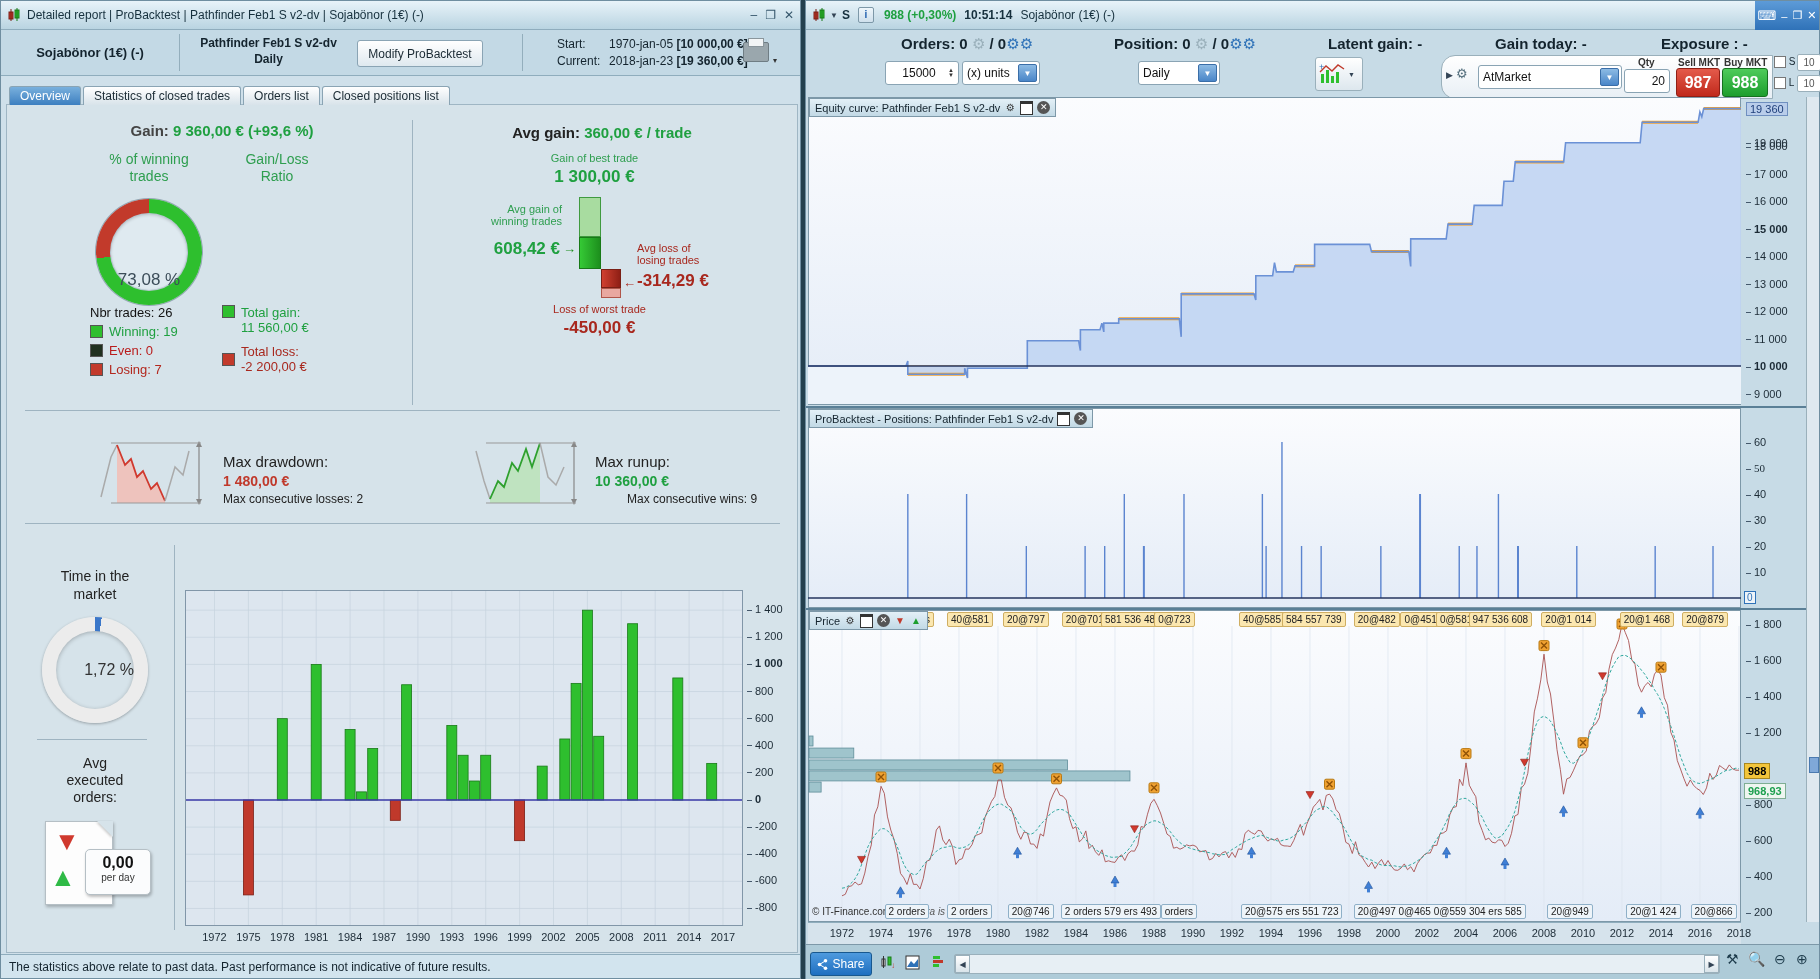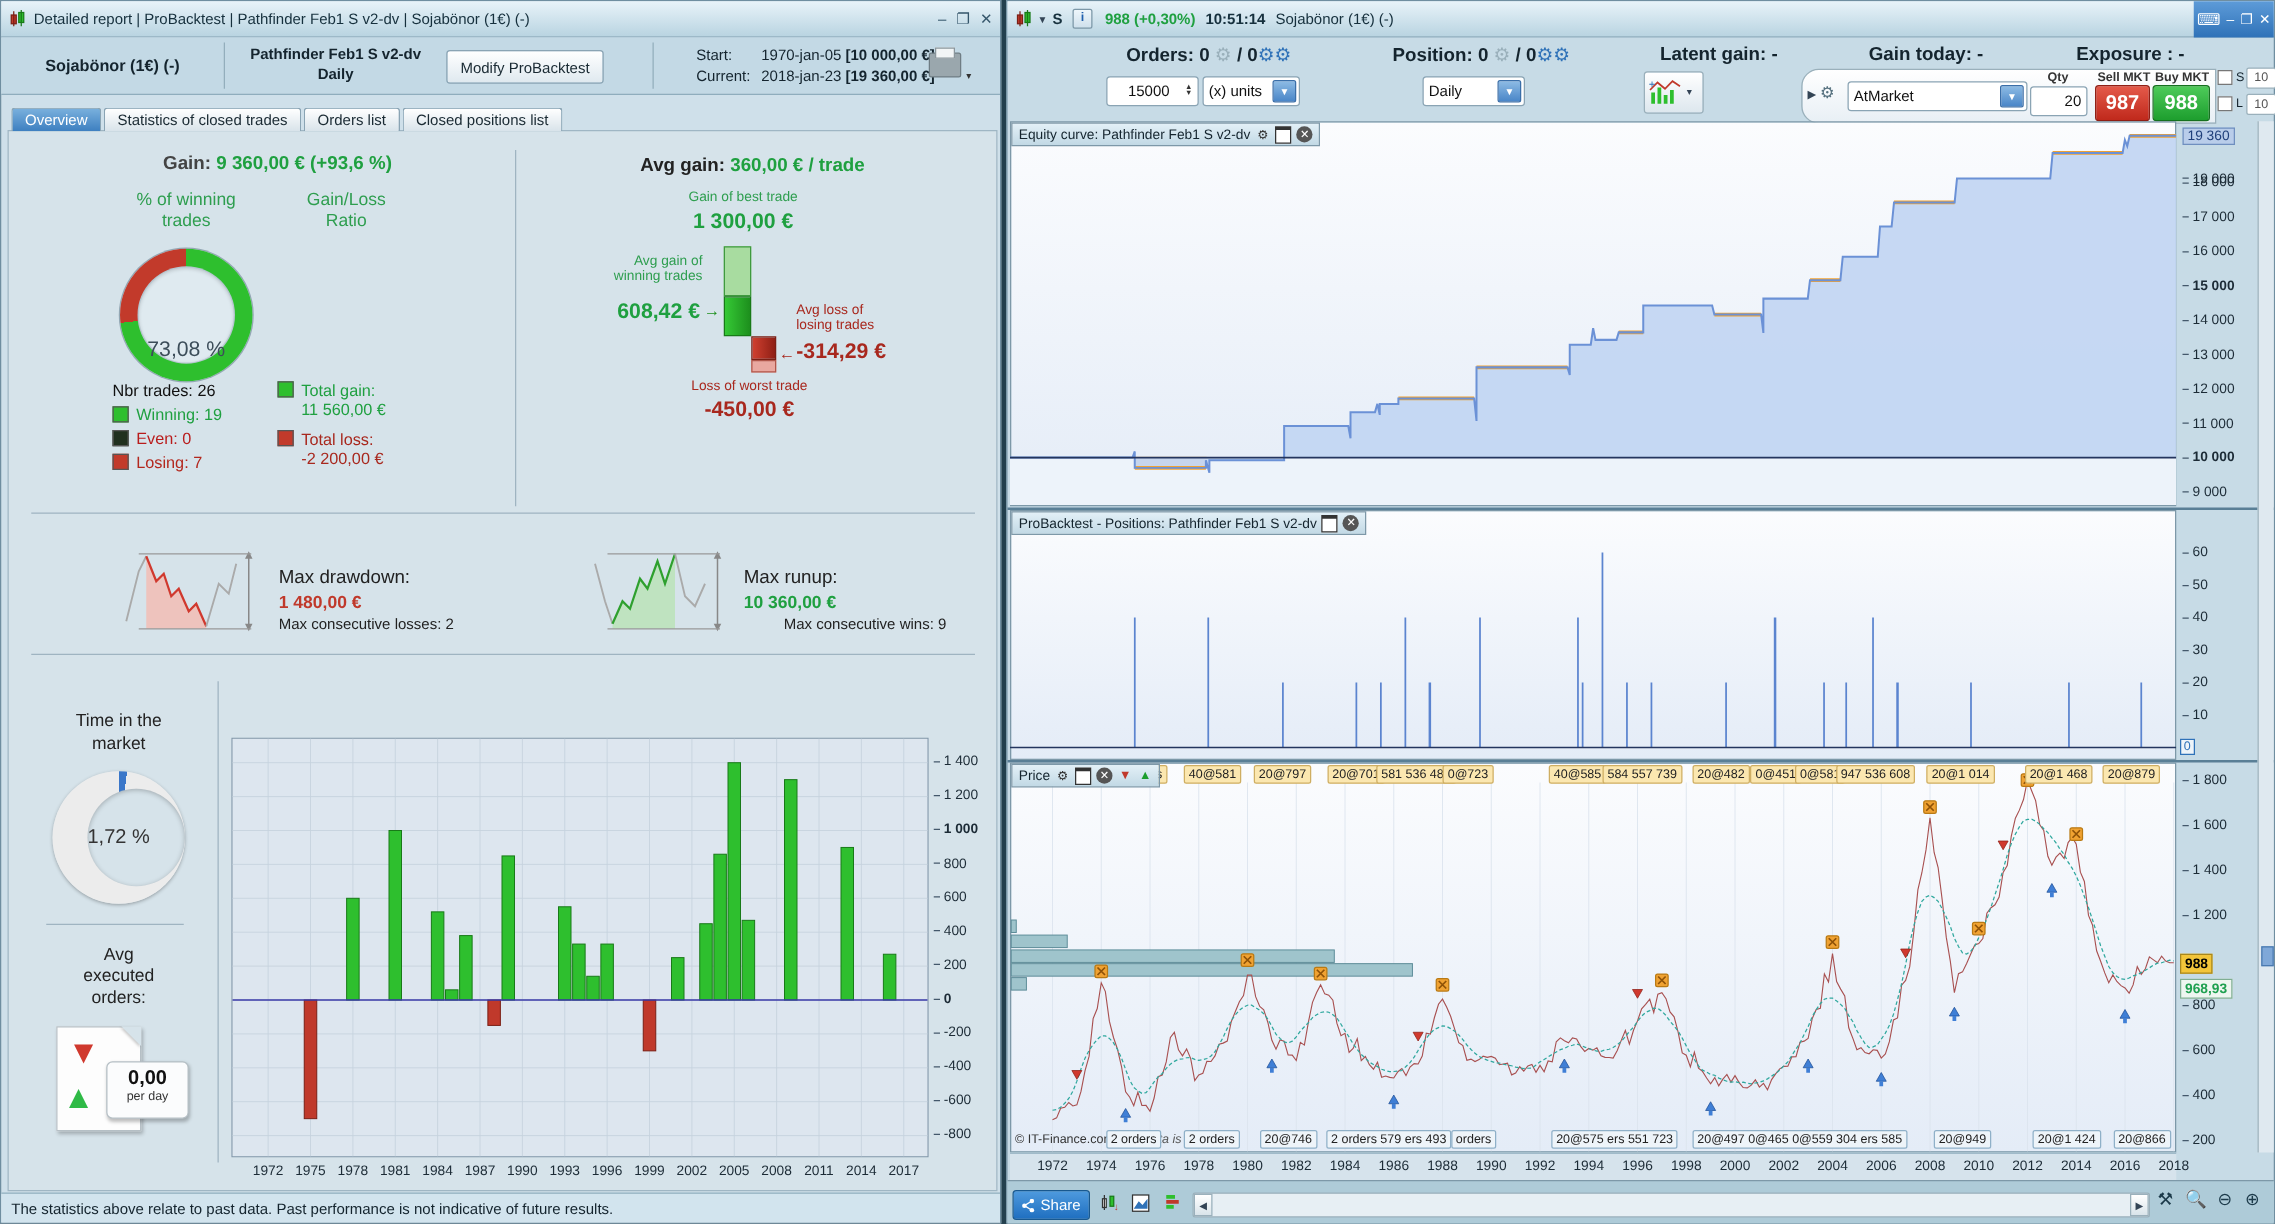--- a/index.html
+++ b/index.html
@@ -51,21 +51,21 @@
   .big-grn{position:absolute;font-size:17px;font-weight:bold;color:#1fa040;text-align:center;}
   .small-red{position:absolute;font-size:11px;color:#a8281e;text-align:center;}
   .big-red{position:absolute;font-size:17px;font-weight:bold;color:#a8281e;text-align:center;}
   .wf{position:absolute;box-sizing:border-box;}
   .hline{position:absolute;height:1px;background:#9fb4c1;}
   .ddrow-lab{position:absolute;font-size:15px;color:#222;}
   .ddrow-val{position:absolute;font-size:14px;font-weight:bold;}
   .ddrow-sub{position:absolute;font-size:12px;color:#222;}
   .tim-title{position:absolute;left:18px;top:565px;width:140px;text-align:center;font-size:14px;color:#222;line-height:18px;}
   .silver-donut{position:absolute;left:35px;top:614px;width:106px;height:106px;border-radius:50%;box-shadow:0 1px 3px rgba(0,0,0,.3);}
-  .silver-donut .hole{position:absolute;left:28px;top:14px;width:78px;height:78px;border-radius:50%;background:#d6e3ea;box-shadow:inset 0 1px 4px rgba(0,0,0,.25);display:flex;align-items:center;justify-content:flex-start;font-size:16px;color:#333;}
+  .silver-donut .hole{position:absolute;left:14px;top:14px;width:78px;height:78px;border-radius:50%;background:#d6e3ea;box-shadow:inset 0 1px 4px rgba(0,0,0,.25);display:flex;align-items:center;justify-content:flex-end;font-size:16px;color:#333;}
   .ord-title{position:absolute;left:18px;top:752px;width:140px;text-align:center;font-size:14px;color:#222;line-height:17px;}
   .page-ico{position:absolute;left:38px;top:818px;width:66px;height:82px;background:#fdfdfd;border:1px solid #b5bfc5;box-shadow:1px 2px 3px rgba(0,0,0,.25);}
   .page-ico .fold{position:absolute;right:-1px;top:-1px;width:0;height:0;border-style:solid;border-width:0 16px 16px 0;border-color:transparent #d6e3ea transparent transparent;filter:drop-shadow(-1px 1px 1px rgba(0,0,0,.2));}
   .page-ico .adown{position:absolute;left:8px;top:4px;color:#d0392e;font-size:26px;}
   .page-ico .aup{position:absolute;left:4px;top:40px;color:#2fba46;font-size:26px;}
   .val-box{position:absolute;left:78px;top:846px;width:64px;height:44px;background:#fbfcfd;border:1px solid #b5bfc5;border-radius:5px;box-shadow:1px 2px 3px rgba(0,0,0,.25);text-align:center;}
   .val-box .v{font-size:16px;font-weight:bold;color:#111;margin-top:4px;}
   .val-box .u{font-size:10px;color:#333;}
   .gross-title{position:absolute;left:320px;top:550px;font-size:15px;color:#222;}
   .period-dd{position:absolute;left:506px;top:543px;width:88px;height:25px;background:#fff;border:1px solid #8aa4b4;border-radius:3px;display:flex;align-items:center;font-size:13px;color:#111;padding-left:6px;box-sizing:border-box;box-shadow:0 1px 2px rgba(0,0,0,.2);}
@@ -181,21 +181,21 @@
               <div class="sw" style="background: rgb(194, 58, 43);"></div>
               <span style="color: rgb(179, 40, 30);">Losing: 7</span>
             </div>
           </div>
       </div>
       <div class="legend-right" style="left:215px;top:200px;">
         <div style="display:flex;align-items:flex-start;">
           <span class="sw" style="background:#2ebf2e;"></span>
           <span class="green"><span>Total gain:</span><br><span>11 560,00 €</span></span>
         </div>
-        <div style="display:flex;align-items:flex-start;margin-top:9px;">
+        <div style="display:flex;align-items:center;margin-top:9px;">
           <span class="sw" style="background:#c23a2b;"></span>
           <span class="dred"><span>Total loss:</span><br><span>-2 200,00 €</span></span>
         </div>
       </div>
 
       <div class="vline" style="left:405px;top:15px;height:285px;"></div>
 
       <div class="avg-line" style="left:435px;top:19px;">
         <span>Avg gain:</span> <span class="green">360,00 € / trade</span>
       </div>
@@ -513,21 +513,21 @@
         <line x1="668.961" y1="174" x2="668.961" y2="122" stroke="#5b84cf" stroke-width="1.4"></line>
         <line x1="690.42" y1="174" x2="690.42" y2="70" stroke="#5b84cf" stroke-width="1.4"></line>
         <line x1="710.013" y1="174" x2="710.013" y2="122" stroke="#5b84cf" stroke-width="2"></line>
         <line x1="768.7919999999999" y1="174" x2="768.7919999999999" y2="122" stroke="#5b84cf" stroke-width="1.4"></line>
         <line x1="847.164" y1="174" x2="847.164" y2="122" stroke="#5b84cf" stroke-width="1.4"></line>
         <line x1="905.01" y1="174" x2="905.01" y2="122" stroke="#5b84cf" stroke-width="1.4"></line>
         <line x1="0" y1="174" x2="933" y2="174" stroke="#24355e" stroke-width="1.3"></line>
       </svg>
     <div id="positions-ylabels">
         <div class="axlbl" style="left: 940px; top: 435px;"><span class="dash"></span>60</div>
-        <div class="axlbl" style="left: 940px; top: 461px;"><span class="dash"></span>50</div>
+        <div class="axlbl" style="left: 940px; top: 461px; font-family: Liberation Serif, serif;"><span class="dash"></span>50</div>
         <div class="axlbl" style="left: 940px; top: 487px;"><span class="dash"></span>40</div>
         <div class="axlbl" style="left: 940px; top: 513px;"><span class="dash"></span>30</div>
         <div class="axlbl" style="left: 940px; top: 539px;"><span class="dash"></span>20</div>
         <div class="axlbl" style="left: 940px; top: 565px;"><span class="dash"></span>10</div>
         <div class="zero-box" style="left: 938px; top: 590px;">0</div>
       </div>
 
     <div style="position:absolute;left:0;top:607px;width:100%;height:2px;background:#5a7f96;"></div>
 
     <div class="panelbg" style="top:609px;width:933px;height:312px;"></div>

